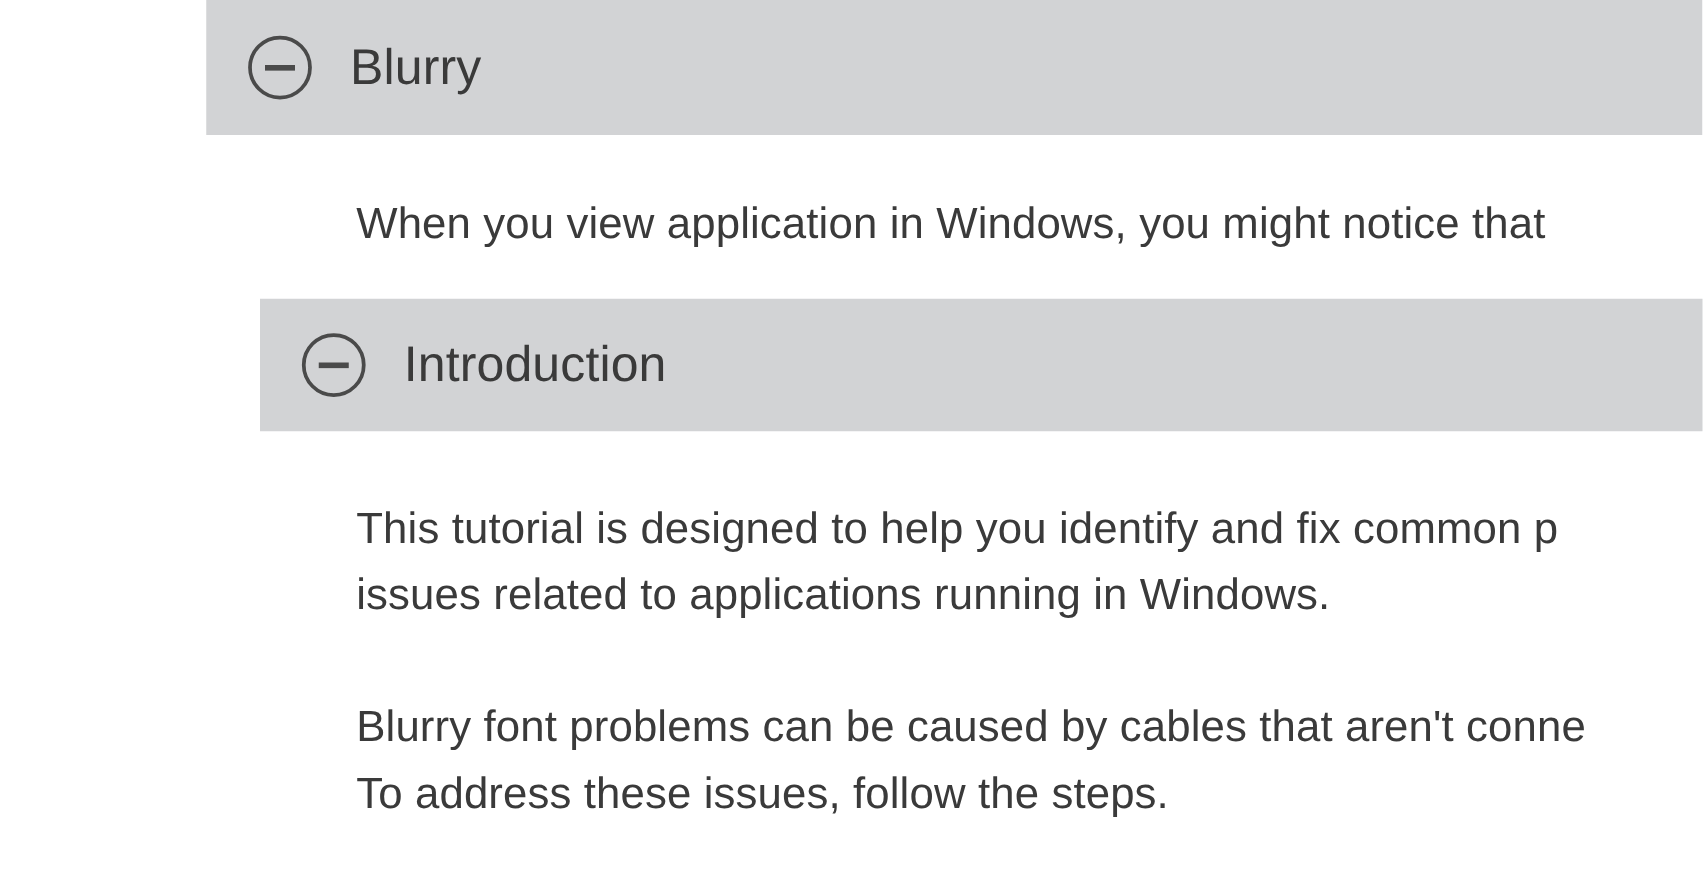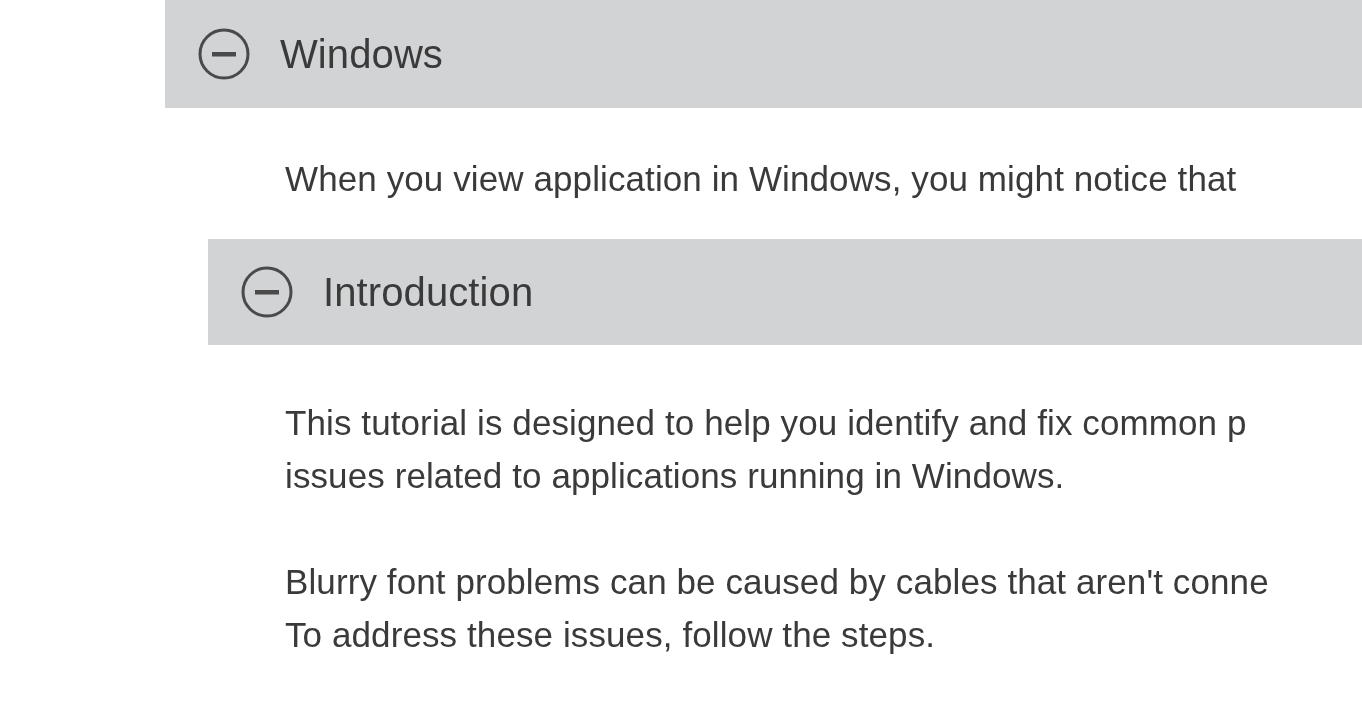--- a/index.html
+++ b/index.html
@@ -96,21 +96,21 @@
 <div class="doc-surface">
   <div class="content-col">
 
     <div class="section-header summary">
       <span class="collapse-icon">
         <svg viewBox="0 0 60 60" xmlns="http://www.w3.org/2000/svg">
           <circle cx="30" cy="30" r="24" fill="none" stroke="#4a4a4a" stroke-width="3"></circle>
           <rect x="18" y="28" width="24" height="4.5" fill="#4a4a4a"></rect>
         </svg>
       </span>
-      <span class="section-title">Windows</span>
+      <span class="section-title">Blurry</span>
     </div>
 
     <div class="section-body summary-body">
       <p class="para">
         <span class="line">When you view application in Windows, you might notice that</span>
       </p>
     </div>
 
     <div class="section-header introduction">
       <span class="collapse-icon">

